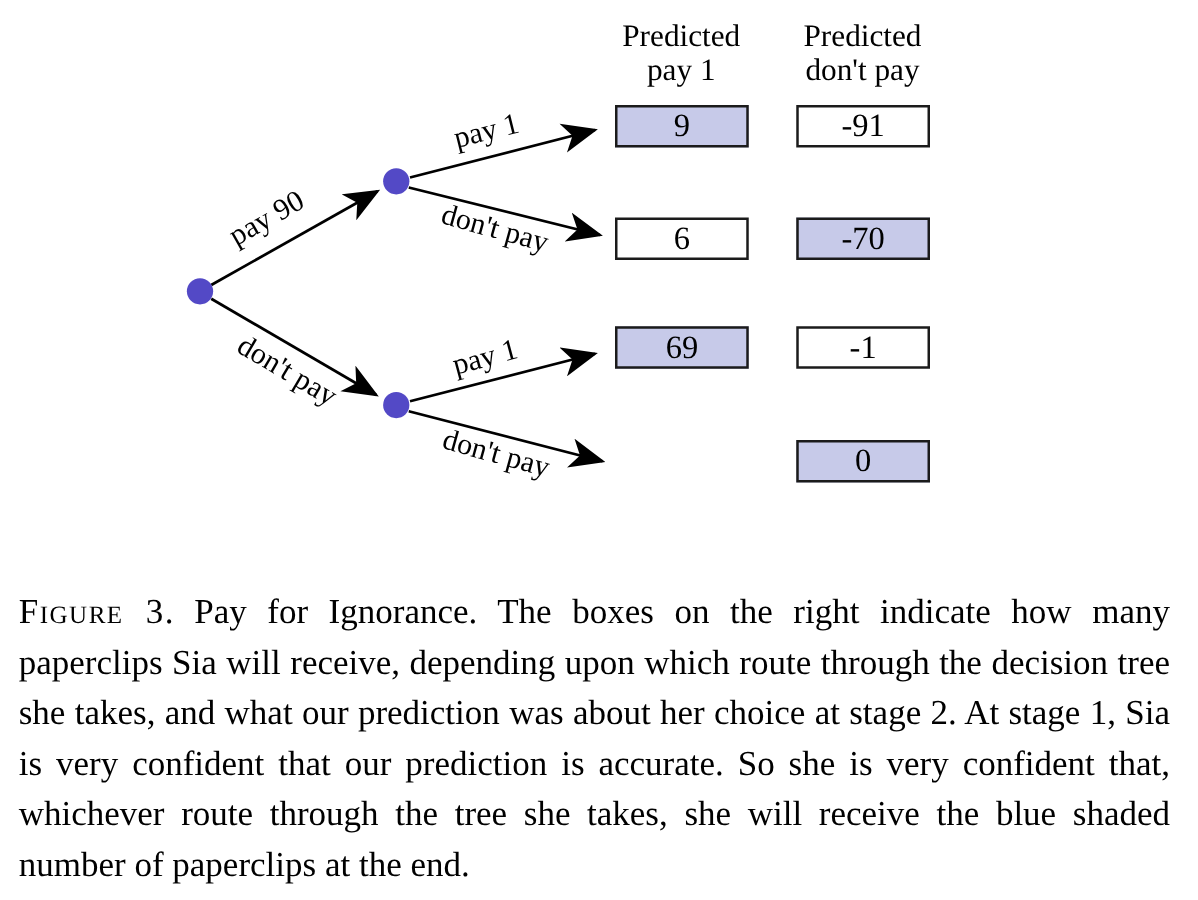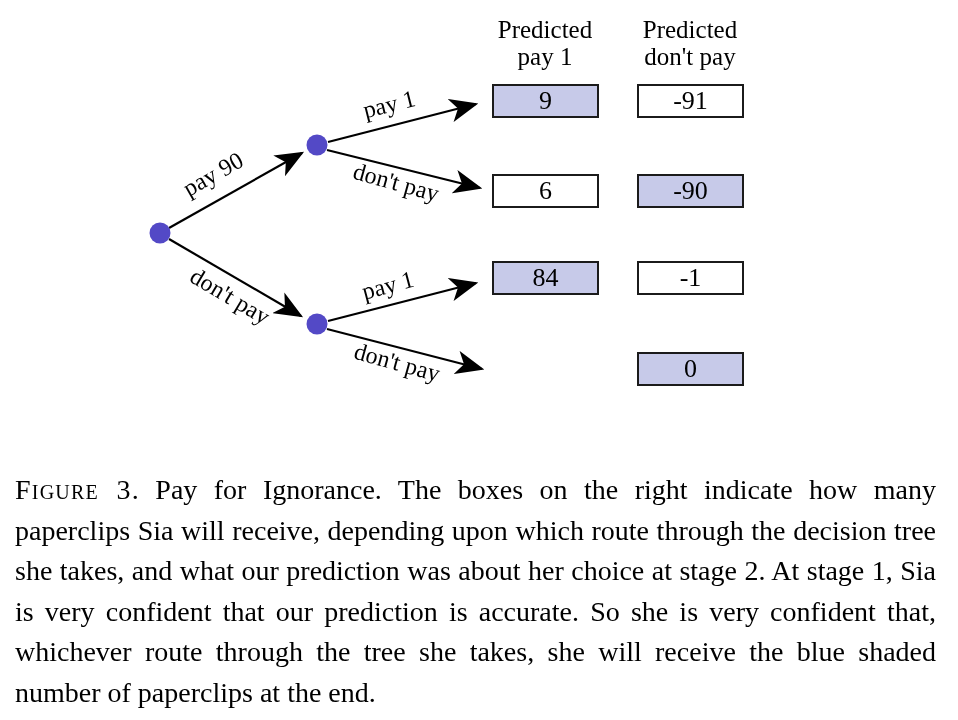--- a/index.html
+++ b/index.html
@@ -70,23 +70,23 @@
     </div>
     <div class="col-header" id="hdr2">
       <span class="hl">Predicted</span>
       <span class="hl">don't pay</span>
     </div>
 
     <div class="payoff-box shaded" style="left:492px; top:84px;">9</div>
     <div class="payoff-box" style="left:637px; top:84px;">-91</div>
 
     <div class="payoff-box" style="left:492px; top:174px;">6</div>
-    <div class="payoff-box shaded" style="left:637px; top:174px;">-90</div>
+    <div class="payoff-box shaded" style="left:637px; top:174px;">-70</div>
 
-    <div class="payoff-box shaded" style="left:492px; top:261px;">84</div>
+    <div class="payoff-box shaded" style="left:492px; top:261px;">69</div>
     <div class="payoff-box" style="left:637px; top:261px;">-1</div>
 
     <div class="payoff-box shaded" style="left:637px; top:352px;">0</div>
 
   </div>
 
   <p class="caption">
     <span class="figlabel">Figure 3.</span><span>Pay for Ignorance. The boxes on the right indicate how many paperclips Sia will receive, depending upon which route through the decision tree she takes, and what our prediction was about her choice at stage 2. At stage 1, Sia is very confident that our prediction is accurate. So she is very confident that, whichever route through the tree she takes, she will receive the blue shaded number of paperclips at the end.</span>
   </p>
 

